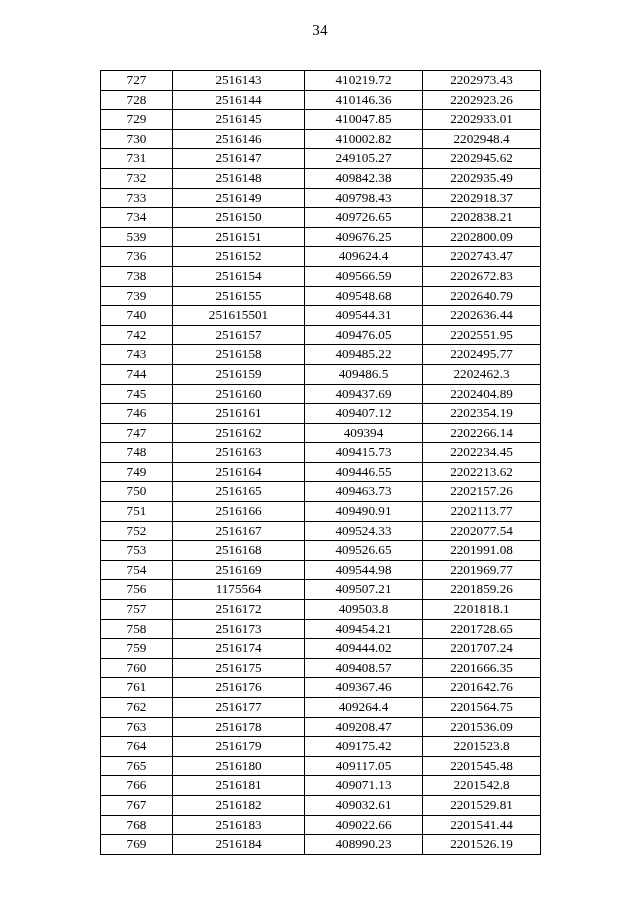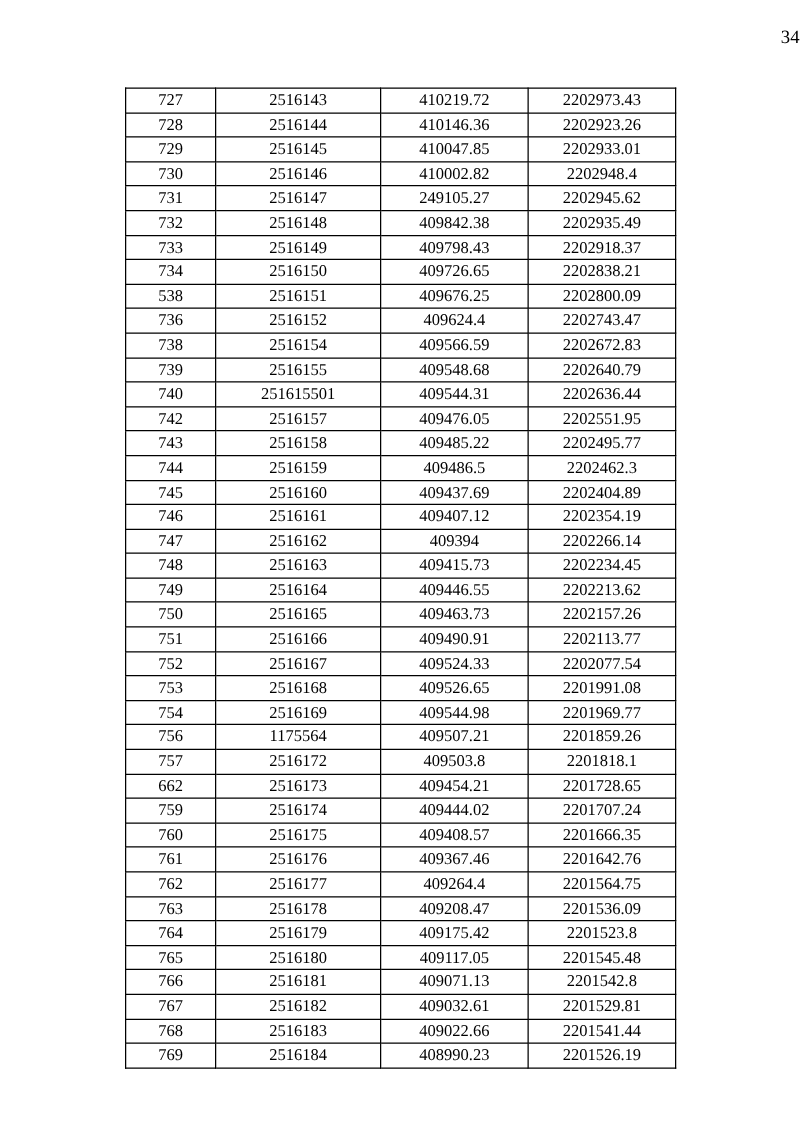--- a/index.html
+++ b/index.html
@@ -16,21 +16,21 @@
     overflow: hidden;
   }
   .page {
     width: 640px;
     height: 905px;
     box-sizing: border-box;
     padding: 0;
     position: relative;
   }
   .page-number {
-    text-align: right;
+    text-align: center;
     font-size: 15px;
     margin-top: 22px;
     margin-bottom: 6px;
     letter-spacing: 0.2px;
   }
   .table-wrap {
     margin: 0 auto;
     width: 440px;
   }
   table.data {
@@ -113,21 +113,21 @@
             <td>409798.43</td>
             <td>2202918.37</td>
           </tr>
           <tr>
             <td>734</td>
             <td>2516150</td>
             <td>409726.65</td>
             <td>2202838.21</td>
           </tr>
           <tr>
-            <td>538</td>
+            <td>539</td>
             <td>2516151</td>
             <td>409676.25</td>
             <td>2202800.09</td>
           </tr>
           <tr>
             <td>736</td>
             <td>2516152</td>
             <td>409624.4</td>
             <td>2202743.47</td>
           </tr>
@@ -233,21 +233,21 @@
             <td>409507.21</td>
             <td>2201859.26</td>
           </tr>
           <tr>
             <td>757</td>
             <td>2516172</td>
             <td>409503.8</td>
             <td>2201818.1</td>
           </tr>
           <tr>
-            <td>662</td>
+            <td>758</td>
             <td>2516173</td>
             <td>409454.21</td>
             <td>2201728.65</td>
           </tr>
           <tr>
             <td>759</td>
             <td>2516174</td>
             <td>409444.02</td>
             <td>2201707.24</td>
           </tr>

